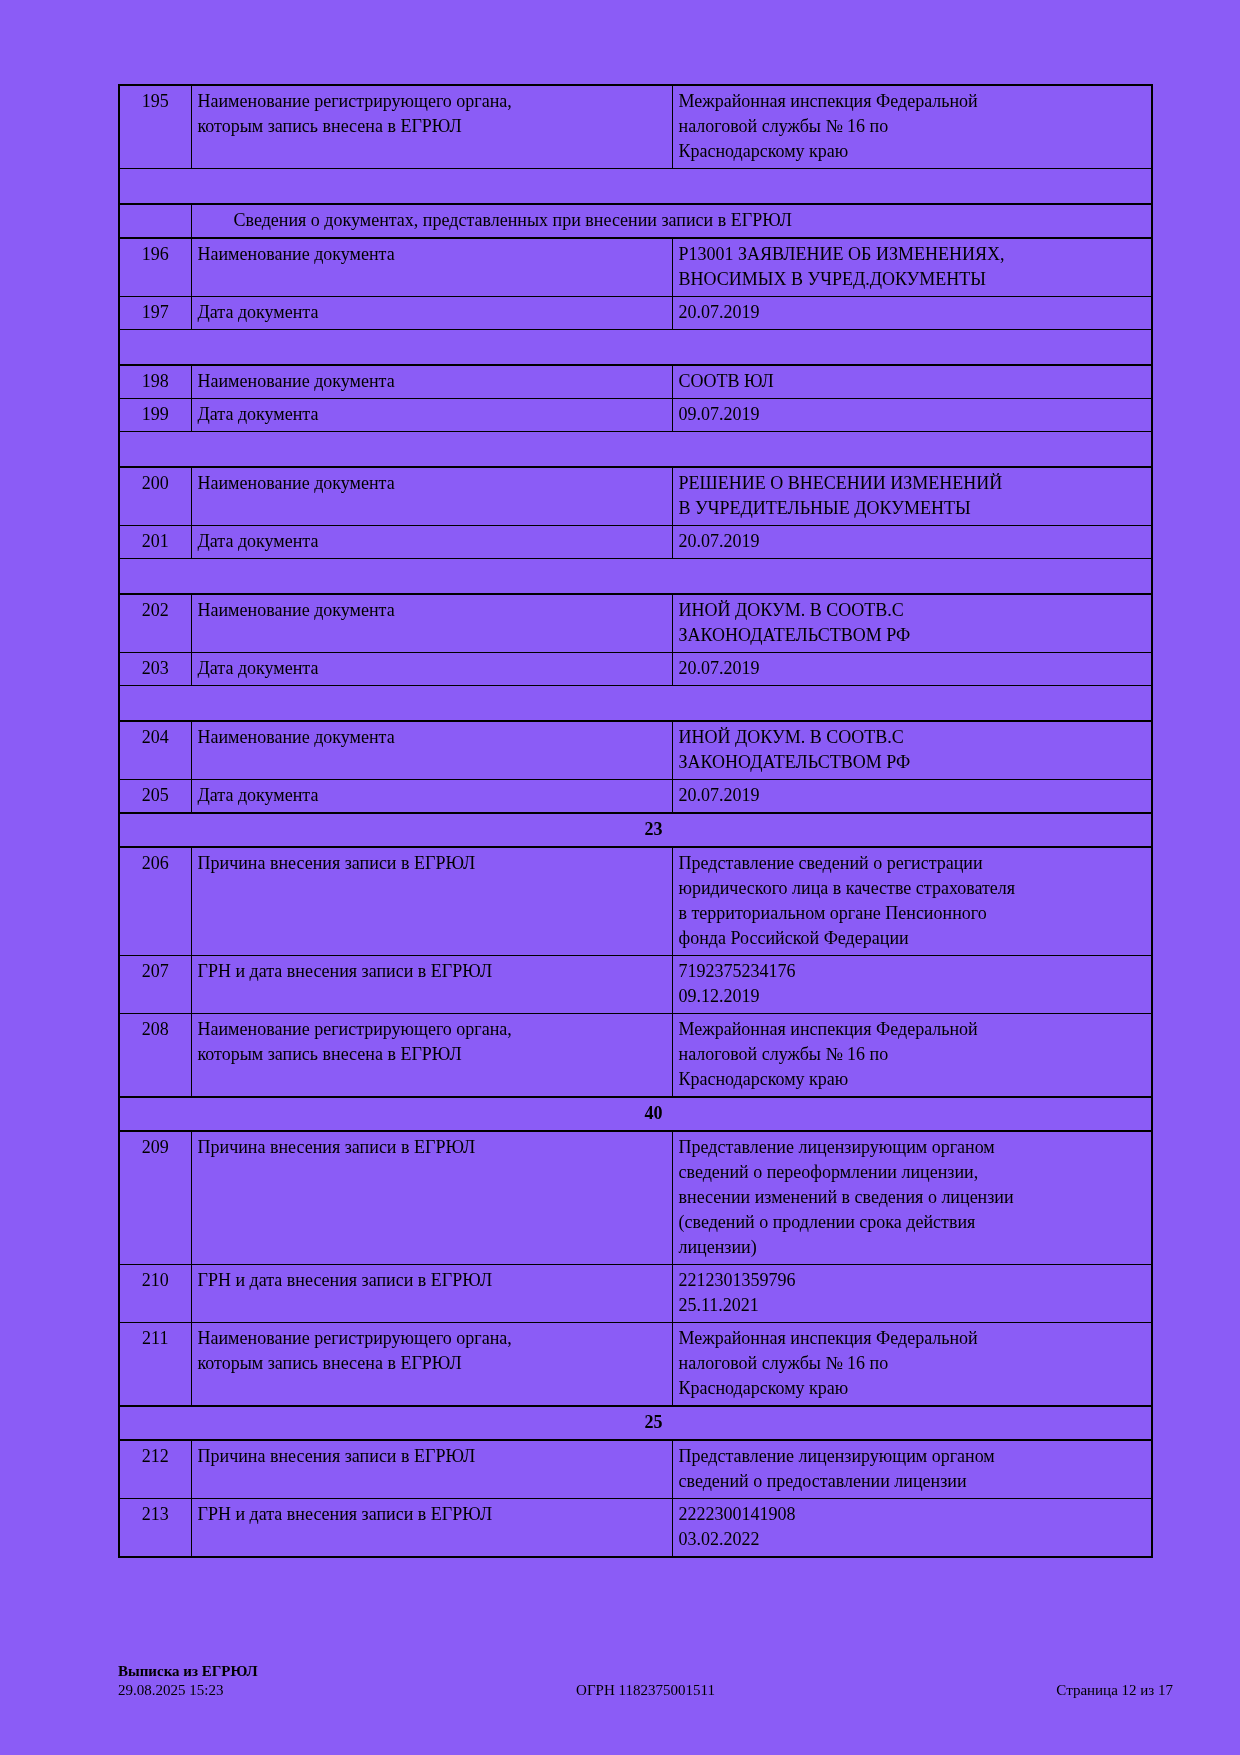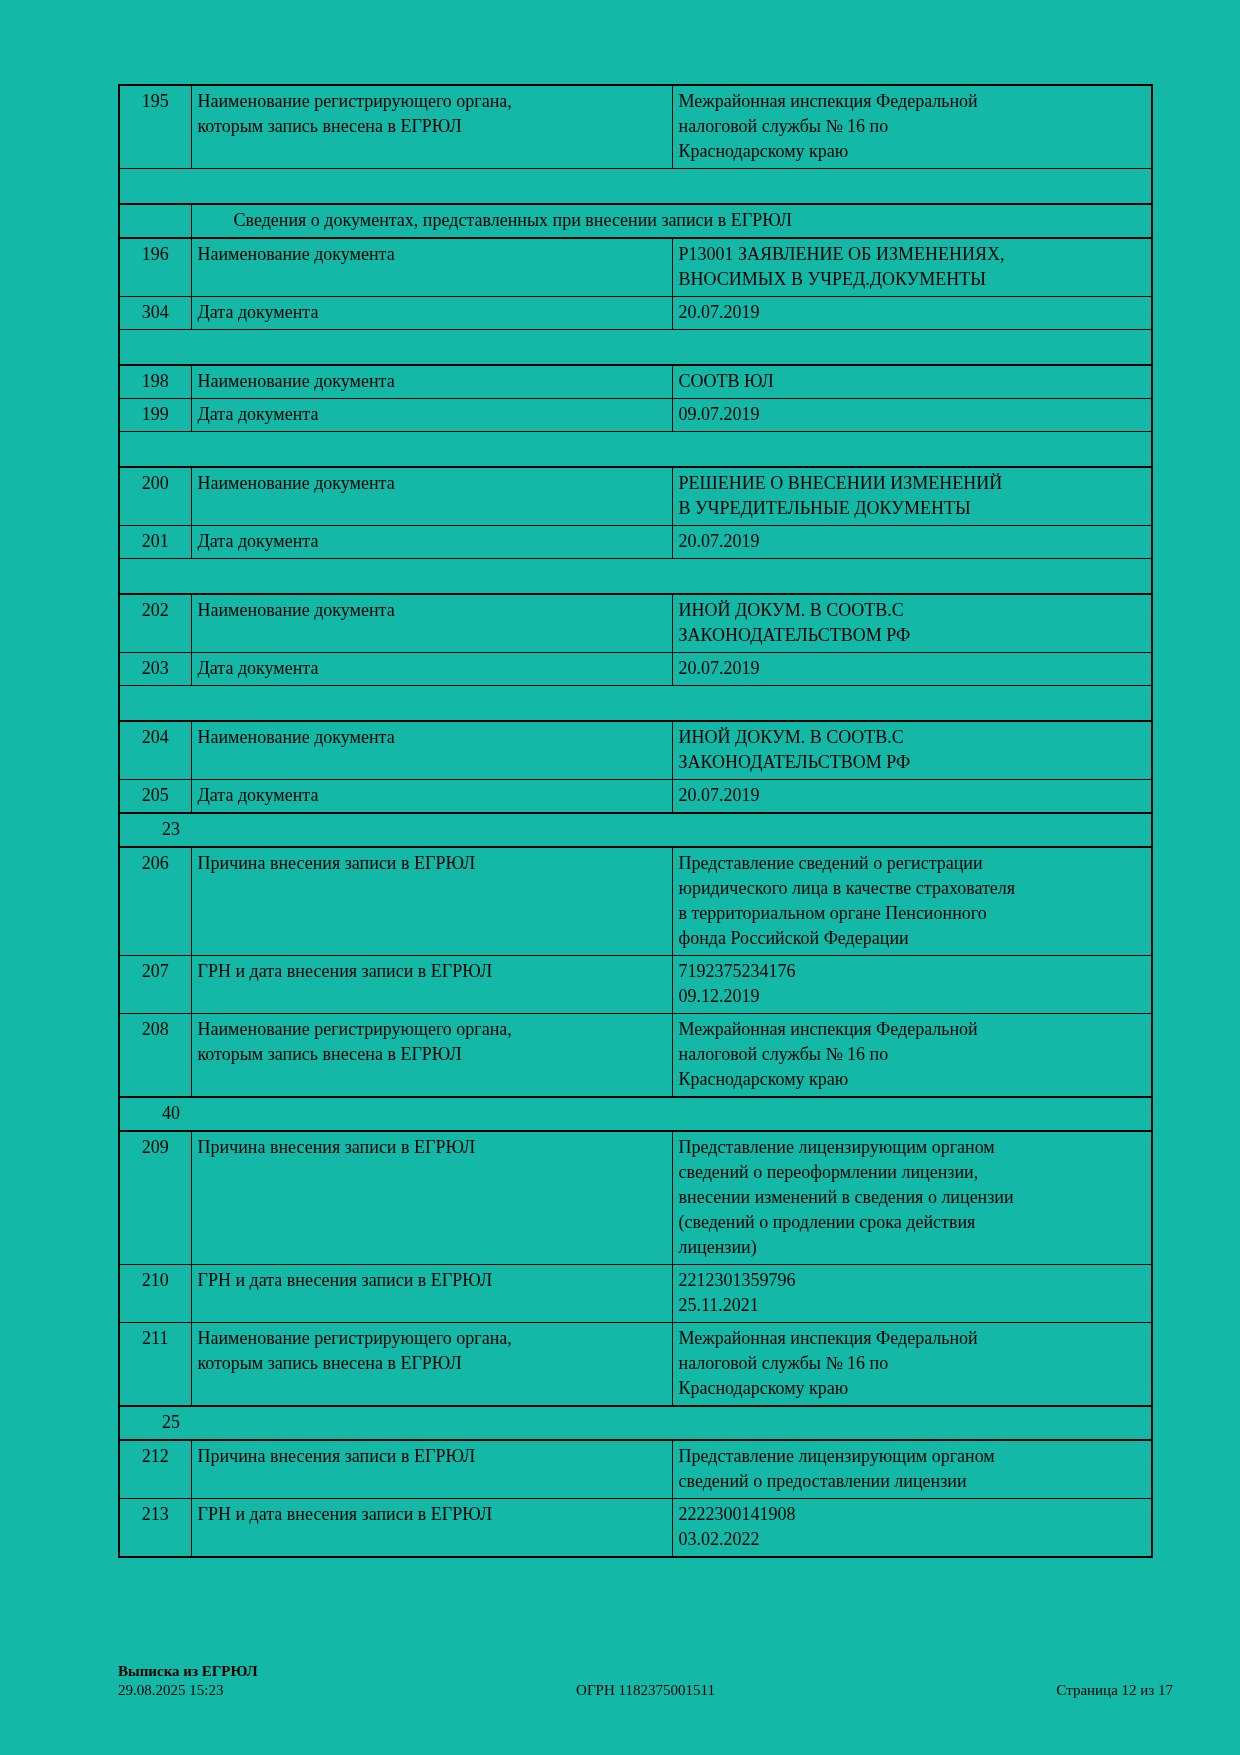--- a/index.html
+++ b/index.html
@@ -1,20 +1,20 @@
 <!DOCTYPE html>
 <html><head>
 <meta charset="utf-8">
 <style>
   html, body { margin: 0; padding: 0; background: #ffffff; }
   .page {
     position: relative;
     width: 1240px;
     height: 1755px;
-    background: #14b8a6;
+    background: #8b5cf6;
     font-family: "Liberation Serif", "DejaVu Serif", serif;
     color: #000000;
     overflow: hidden;
   }
   table.egrul {
     position: absolute;
     left: 118px;
     top: 84px;
     width: 1033px;
     border-collapse: collapse;
@@ -27,21 +27,21 @@
     padding: 3px 6px 4px 6px;
     font-size: 18px;
     line-height: 25px;
     white-space: pre-line;
     overflow: hidden;
   }
   td.num { text-align: center; padding-left: 2px; padding-right: 2px; }
   tr.sep td { height: 27px; border-bottom: 2px solid #000; }
   tr.bt td { border-top: 2px solid #000; }
   tr.sec td { border-top: 2px solid #000; border-bottom: 2px solid #000; padding-left: 42px; }
-  tr.secnum td { font-weight: normal; }
+  tr.secnum td { text-align: center; font-weight: bold; }
   .footer {
     position: absolute;
     left: 118px;
     top: 1662px;
     width: 1055px;
     font-size: 15px;
     line-height: 19px;
   }
   .footer .line1 { font-weight: bold; }
   .footer .line2 {
@@ -84,21 +84,21 @@
         <td colspan="2">Сведения о документах, представленных при внесении записи в ЕГРЮЛ</td>
       </tr>
 
       <tr>
         <td class="num">196</td>
         <td class="lbl">Наименование документа</td>
         <td class="val">Р13001 ЗАЯВЛЕНИЕ ОБ ИЗМЕНЕНИЯХ,
 ВНОСИМЫХ В УЧРЕД.ДОКУМЕНТЫ</td>
       </tr>
       <tr>
-        <td class="num">304</td>
+        <td class="num">197</td>
         <td class="lbl">Дата документа</td>
         <td class="val">20.07.2019</td>
       </tr>
 
       <tr class="sep">
         <td colspan="3"></td>
       </tr>
 
       <tr class="bt">
         <td class="num">198</td>

